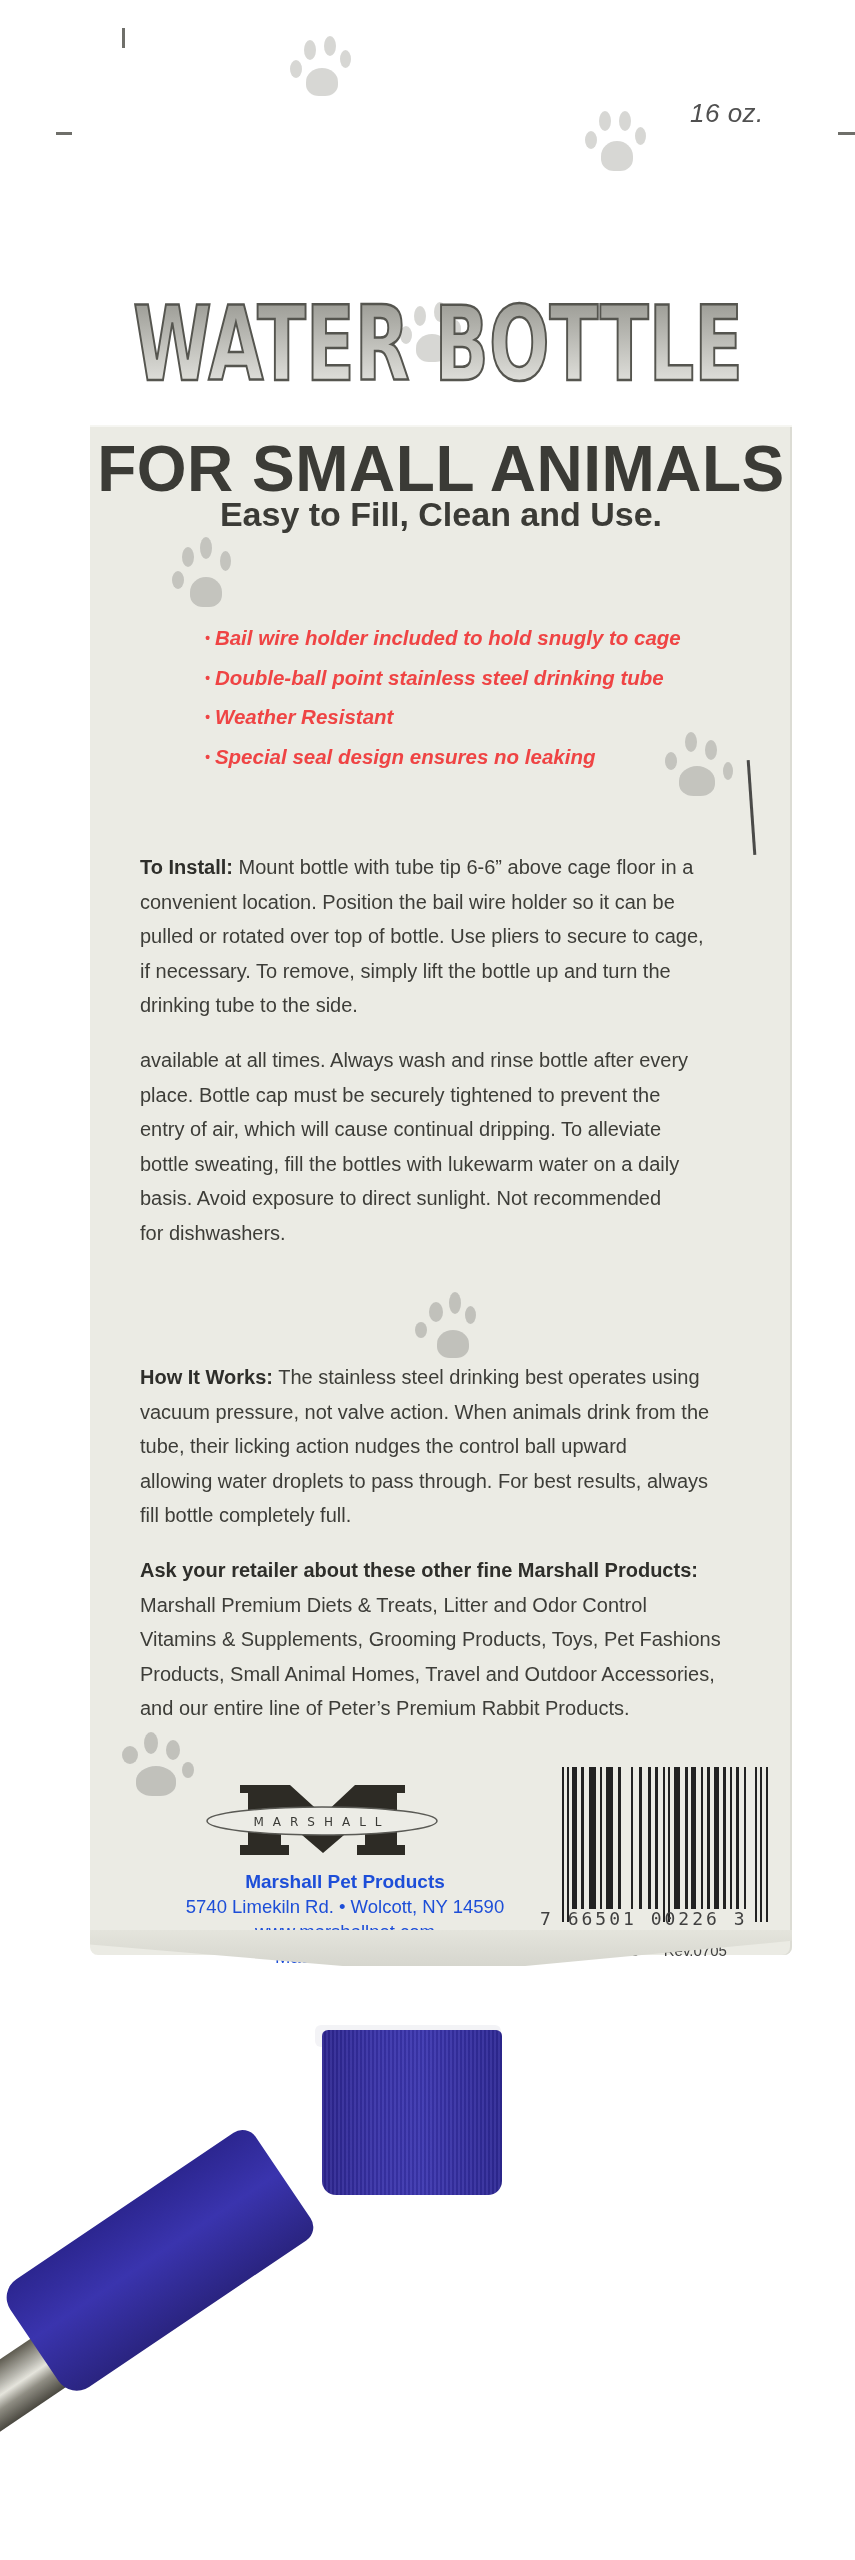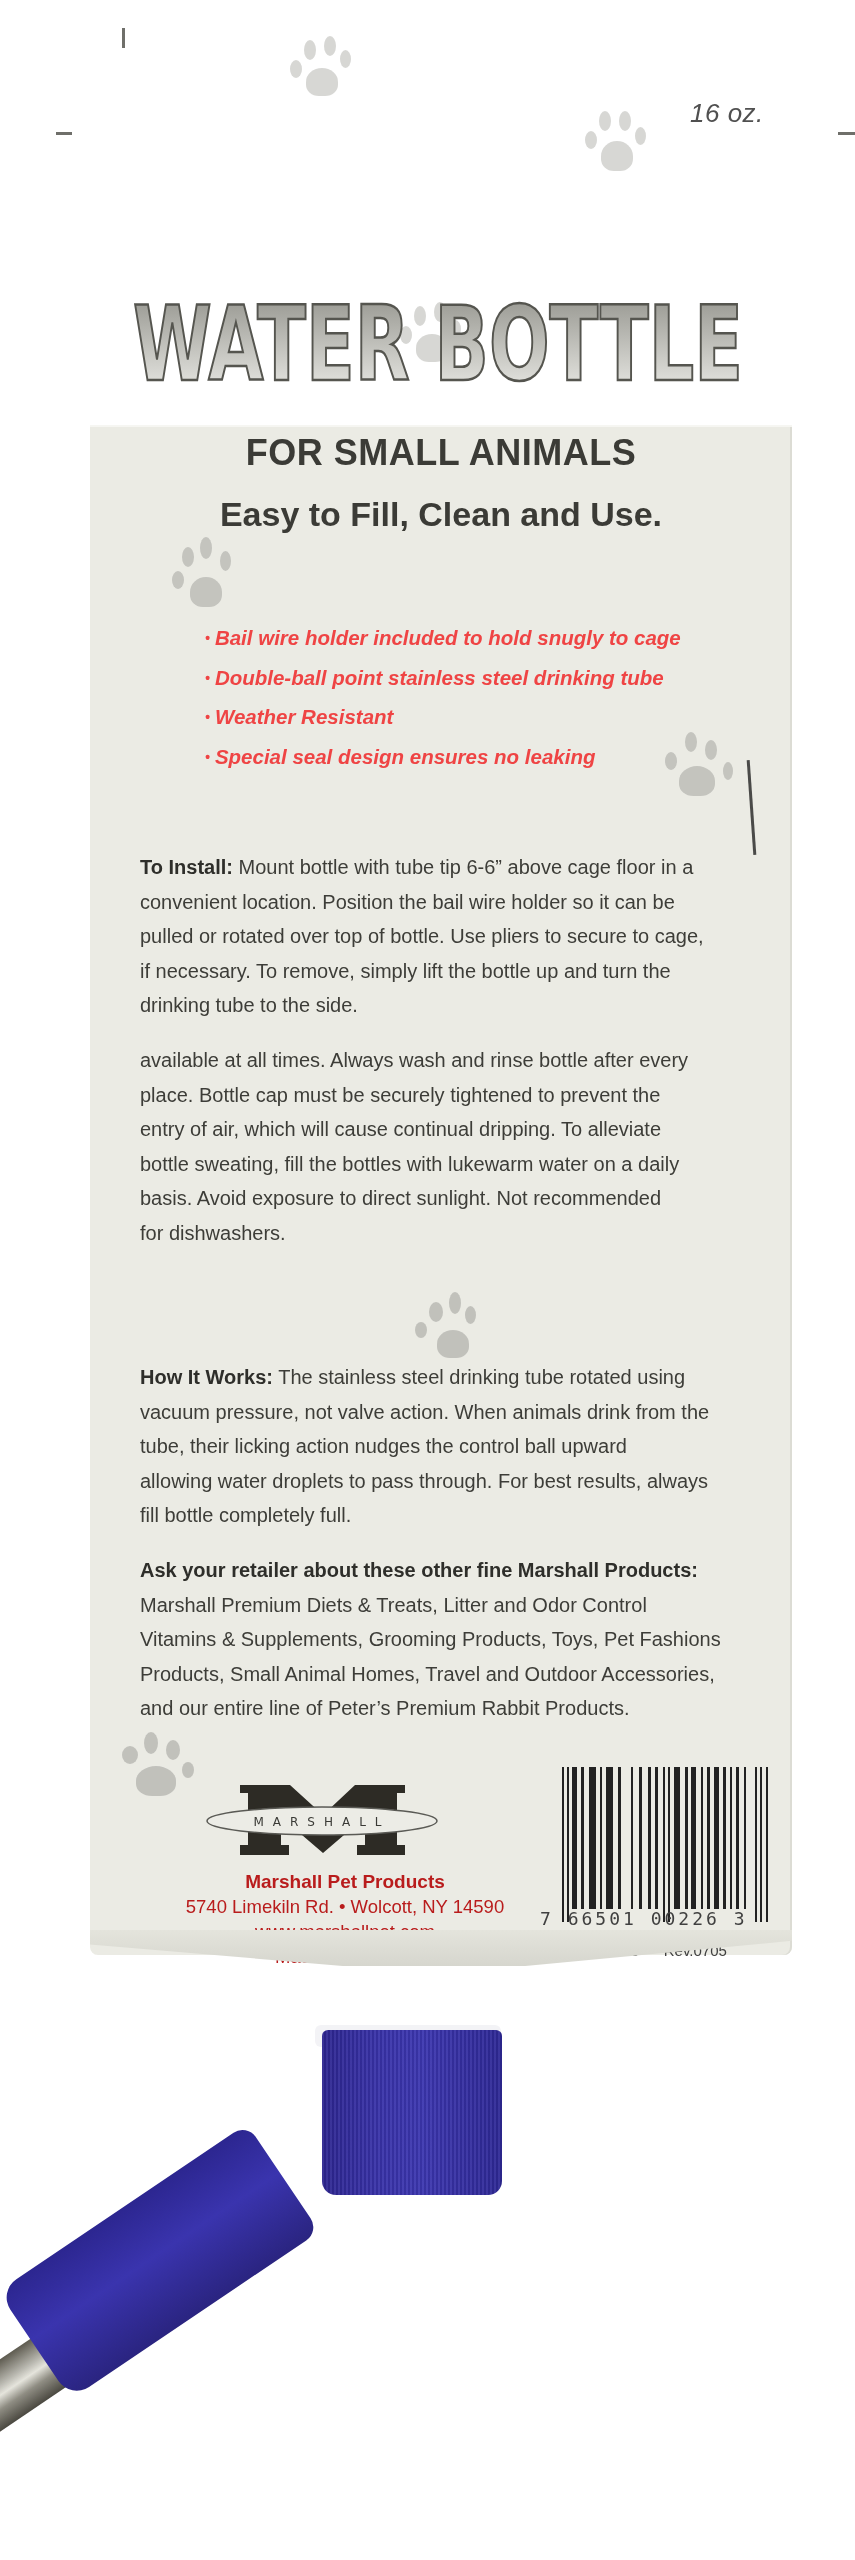--- a/index.html
+++ b/index.html
@@ -31,21 +31,21 @@
     border-radius: 0 0 8px 8px;
     box-shadow: inset 0 2px 0 #f6f6f2, inset -2px 0 0 #dcdcd4;
   }
   .panel-fold {
     left: 90px; top: 1930px; width: 702px; height: 36px;
     background: linear-gradient(#e4e4dc, #d6d6ce);
     clip-path: polygon(0 0,100% 0,100% 30%, 62% 100%, 36% 100%, 0 40%);
   }
   .title-main {
     left: 90px; top: 432px; width: 702px; text-align: center;
-    font-size: 36px; font-weight: bold; color: #3b3b36; letter-spacing: 0.5px;
+    font-size: 64px; font-weight: bold; color: #3b3b36; letter-spacing: 0.5px;
   }
   .subtitle {
     left: 90px; top: 495px; width: 702px; text-align: center;
     font-size: 34px; font-weight: bold; color: #3b3b36;
   }
   .bullets {
     left: 205px; top: 618px; margin: 0; padding: 0; list-style: none;
   }
   .bullets li {
     font-size: 20.5px; font-style: italic; font-weight: bold; color: #ef4444;
@@ -57,21 +57,21 @@
     left: 140px; width: 640px; font-size: 20px; line-height: 34.5px; color: #3d3d38;
   }
   .section b { color: #2e2e2a; }
 
   
   .paw { position: absolute; }
   .paw span { position: absolute; background: #b7b7b2; border-radius: 50%; }
 
   
   .logo { left: 205px; top: 1785px; width: 235px; height: 72px; }
-  .company { left: 140px; top: 1870px; width: 410px; text-align: center; color: #b91c1c; }
+  .company { left: 140px; top: 1870px; width: 410px; text-align: center; color: #1d4ed8; }
   .company .name { font-size: 19px; font-weight: bold; line-height: 24px; }
   .company .line { font-size: 18.5px; line-height: 25px; }
 
   .barcode { left: 560px; top: 1767px; width: 222px; height: 155px; }
   .barcode-digits {
     left: 540px; top: 1908px; width: 260px; font-family: "DejaVu Sans Mono", monospace;
     font-size: 18px; color: #404040; letter-spacing: 3px;
   }
   .item-rev { left: 540px; top: 1942px; font-size: 15px; color: #404040; word-spacing: 2px; }
 
@@ -185,21 +185,21 @@
 
 <div class="paw" style="left:415px;top:1290px;width:70px;height:70px;opacity:.8">
   <span style="left:0;top:32px;width:12px;height:16px"></span>
     <span style="left:14px;top:12px;width:14px;height:20px"></span>
   <span style="left:34px;top:2px;width:12px;height:22px"></span>
     <span style="left:50px;top:16px;width:11px;height:18px"></span>
   <span style="left:22px;top:40px;width:32px;height:28px;border-radius:50% 50% 40% 40%"></span>
 </div>
 
 <div class="abs section" style="top:1360px;">
-  <div><b>How It Works:</b><span> The stainless steel drinking tube rotated using</span></div>
+  <div><b>How It Works:</b><span> The stainless steel drinking best operates using</span></div>
   <div>vacuum pressure, not valve action.  When animals drink from the</div>
   <div>tube, their licking action nudges the control ball upward</div>
   <div>allowing water droplets to pass through.  For best results, always</div>
   <div>fill bottle completely full.</div>
 </div>
 
 <div class="abs section" style="top:1553px;">
   <div><b>Ask your retailer about these other fine Marshall Products:</b></div>
   <div>Marshall Premium Diets &amp; Treats, Litter and Odor Control</div>
   <div>Vitamins &amp; Supplements, Grooming Products, Toys, Pet Fashions</div>

